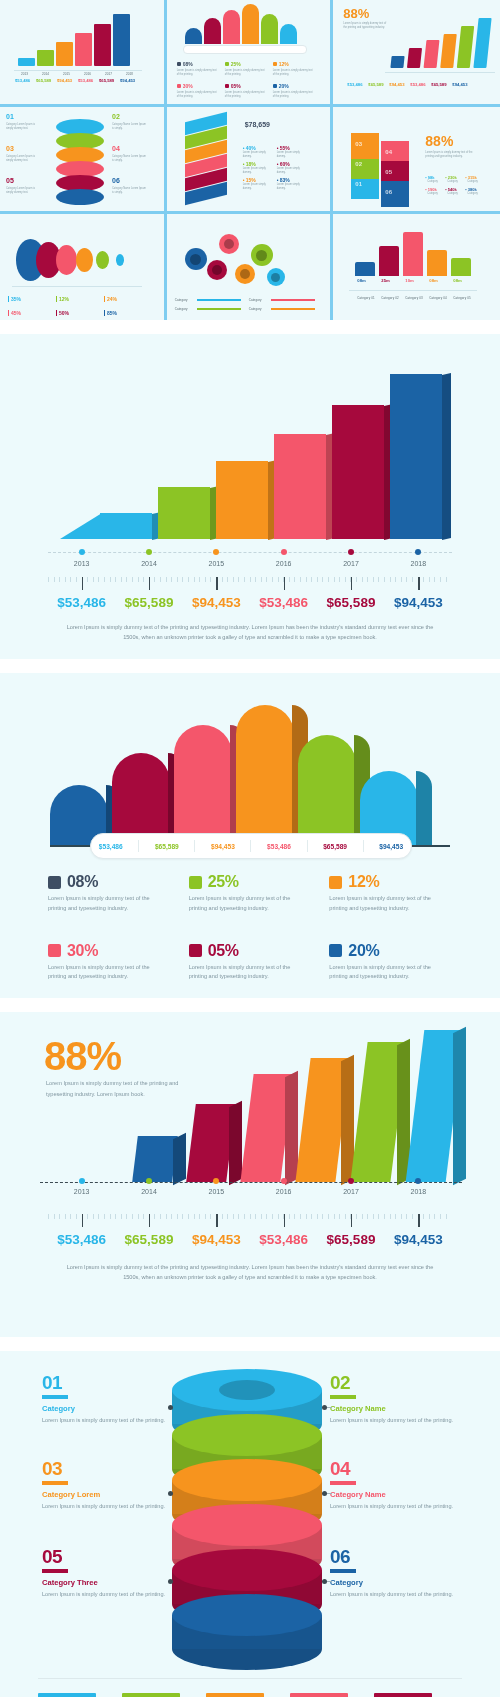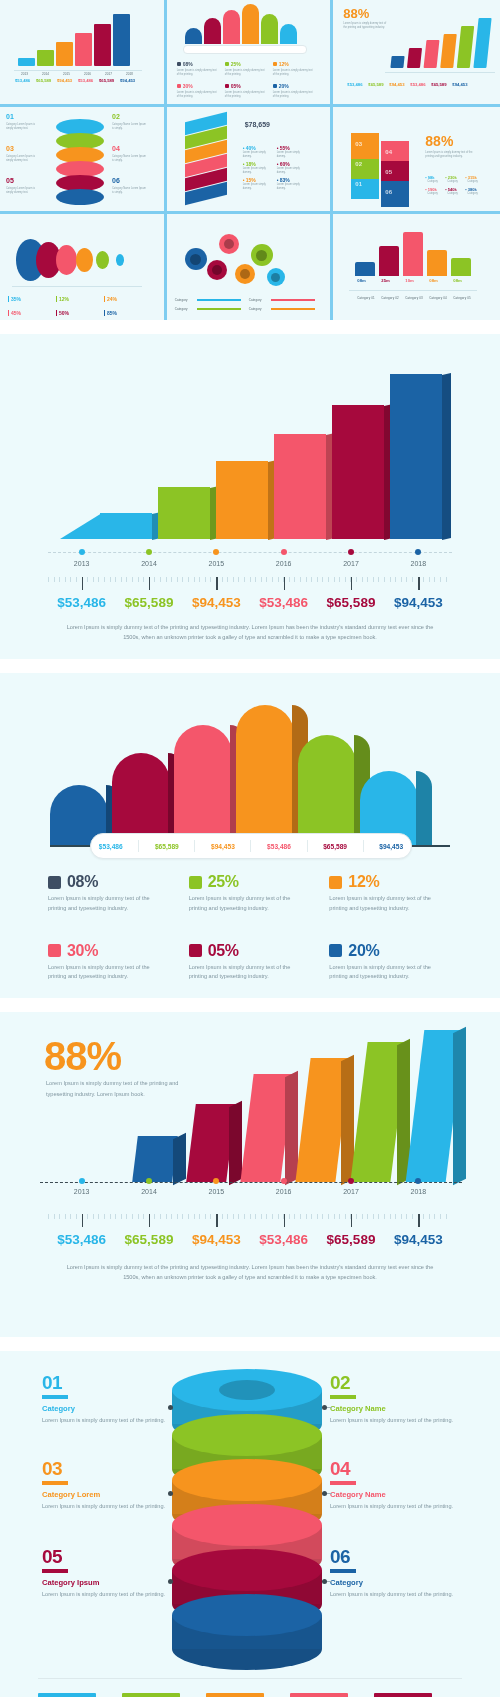--- a/index.html
+++ b/index.html
@@ -756,21 +756,21 @@
         </div>
         <div class="cb right" style="left:330px;top:108px;">
           <div class="num" style="color:#f4566b;">04</div>
           <div class="bar" style="background:#f4566b;"></div>
           <div class="ttl" style="color:#f4566b;">Category Name</div>
           <div class="desc">Lorem Ipsum is simply dummy text of the printing.</div>
         </div>
         <div class="cb left" style="left:42px;top:196px;">
           <div class="num" style="color:#a6093d;">05</div>
           <div class="bar" style="background:#a6093d;"></div>
-          <div class="ttl" style="color:#a6093d;">Category Ipsum</div>
+          <div class="ttl" style="color:#a6093d;">Category Three</div>
           <div class="desc">Lorem Ipsum is simply dummy text of the printing.</div>
         </div>
         <div class="cb right" style="left:330px;top:196px;">
           <div class="num" style="color:#1b63a5;">06</div>
           <div class="bar" style="background:#1b63a5;"></div>
           <div class="ttl" style="color:#1b63a5;">Category</div>
           <div class="desc">Lorem Ipsum is simply dummy text of the printing.</div>
         </div>
       </div>
     <div class="foot-rule"></div>

